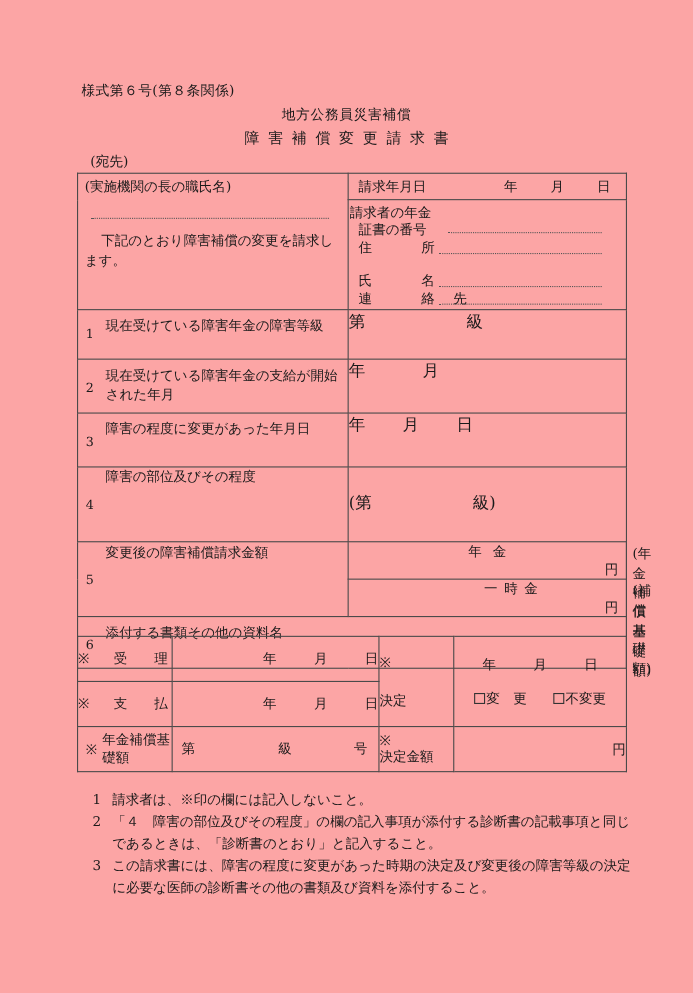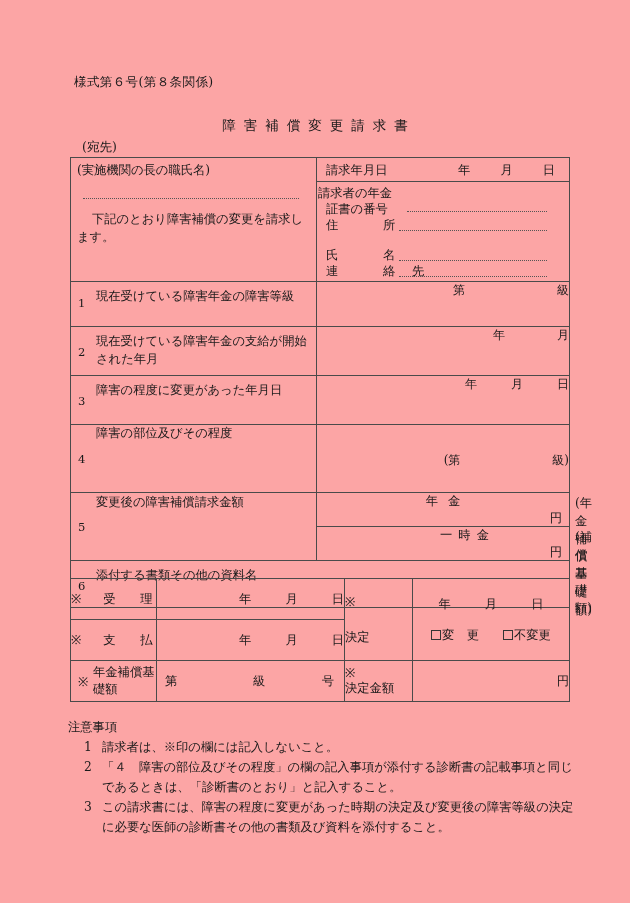--- a/index.html
+++ b/index.html
@@ -147,23 +147,23 @@
     display: block;
     margin-left: 25px;
     padding: 6px 4px 6px 0;
     font-size: 12.3px;
     line-height: 1.45;
   }
   .numcell.inline .n { top: 50%; transform: translateY(-50%); }
   .numcell.inline .t { padding-top: 0; padding-bottom: 0; }
 
   .valcell {
-    text-align: right;
+    text-align: left;
     vertical-align: middle;
-    font-size: 12px;
+    font-size: 15px;
   }
   .gap-lg { display: inline-block; width: 92px; }
   .gap-md { display: inline-block; width: 52px; }
   .gap-sm { display: inline-block; width: 34px; }
 
   
   .r5-label {
     width: 100px;
     position: relative;
     vertical-align: middle;
@@ -304,20 +304,21 @@
     left: 16px;
     top: 0;
   }
 </style>
 </head>
 <body>
 
 <div class="page">
 
   <div class="form-no">様式第６号(第８条関係)</div>
+  <div class="doc-title-1">地方公務員災害補償</div>
   <div class="doc-title-2">障害補償変更請求書</div>
   <div class="addressee">(宛先)</div>
 
   <table class="tbl">
     <colgroup>
       <col style="width:246px">
       <col style="width:253px">
     </colgroup>
     <tbody>
 
@@ -485,21 +486,20 @@
           <span>決定金額</span>
         </td>
         <td class="b-yen">
           <span>円</span>
         </td>
       </tr>
     </tbody>
   </table>
 
   <div class="notes">
-    <div class="nt-title">注意事項</div>
     <div class="nt-item">
       <span class="num">1</span>
       <span>請求者は、※印の欄には記入しないこと。</span>
     </div>
     <div class="nt-item">
       <span class="num">2</span>
       <span>「４　障害の部位及びその程度」の欄の記入事項が添付する診断書の記載事項と同じであるときは、「診断書のとおり」と記入すること。</span>
     </div>
     <div class="nt-item">
       <span class="num">3</span>

